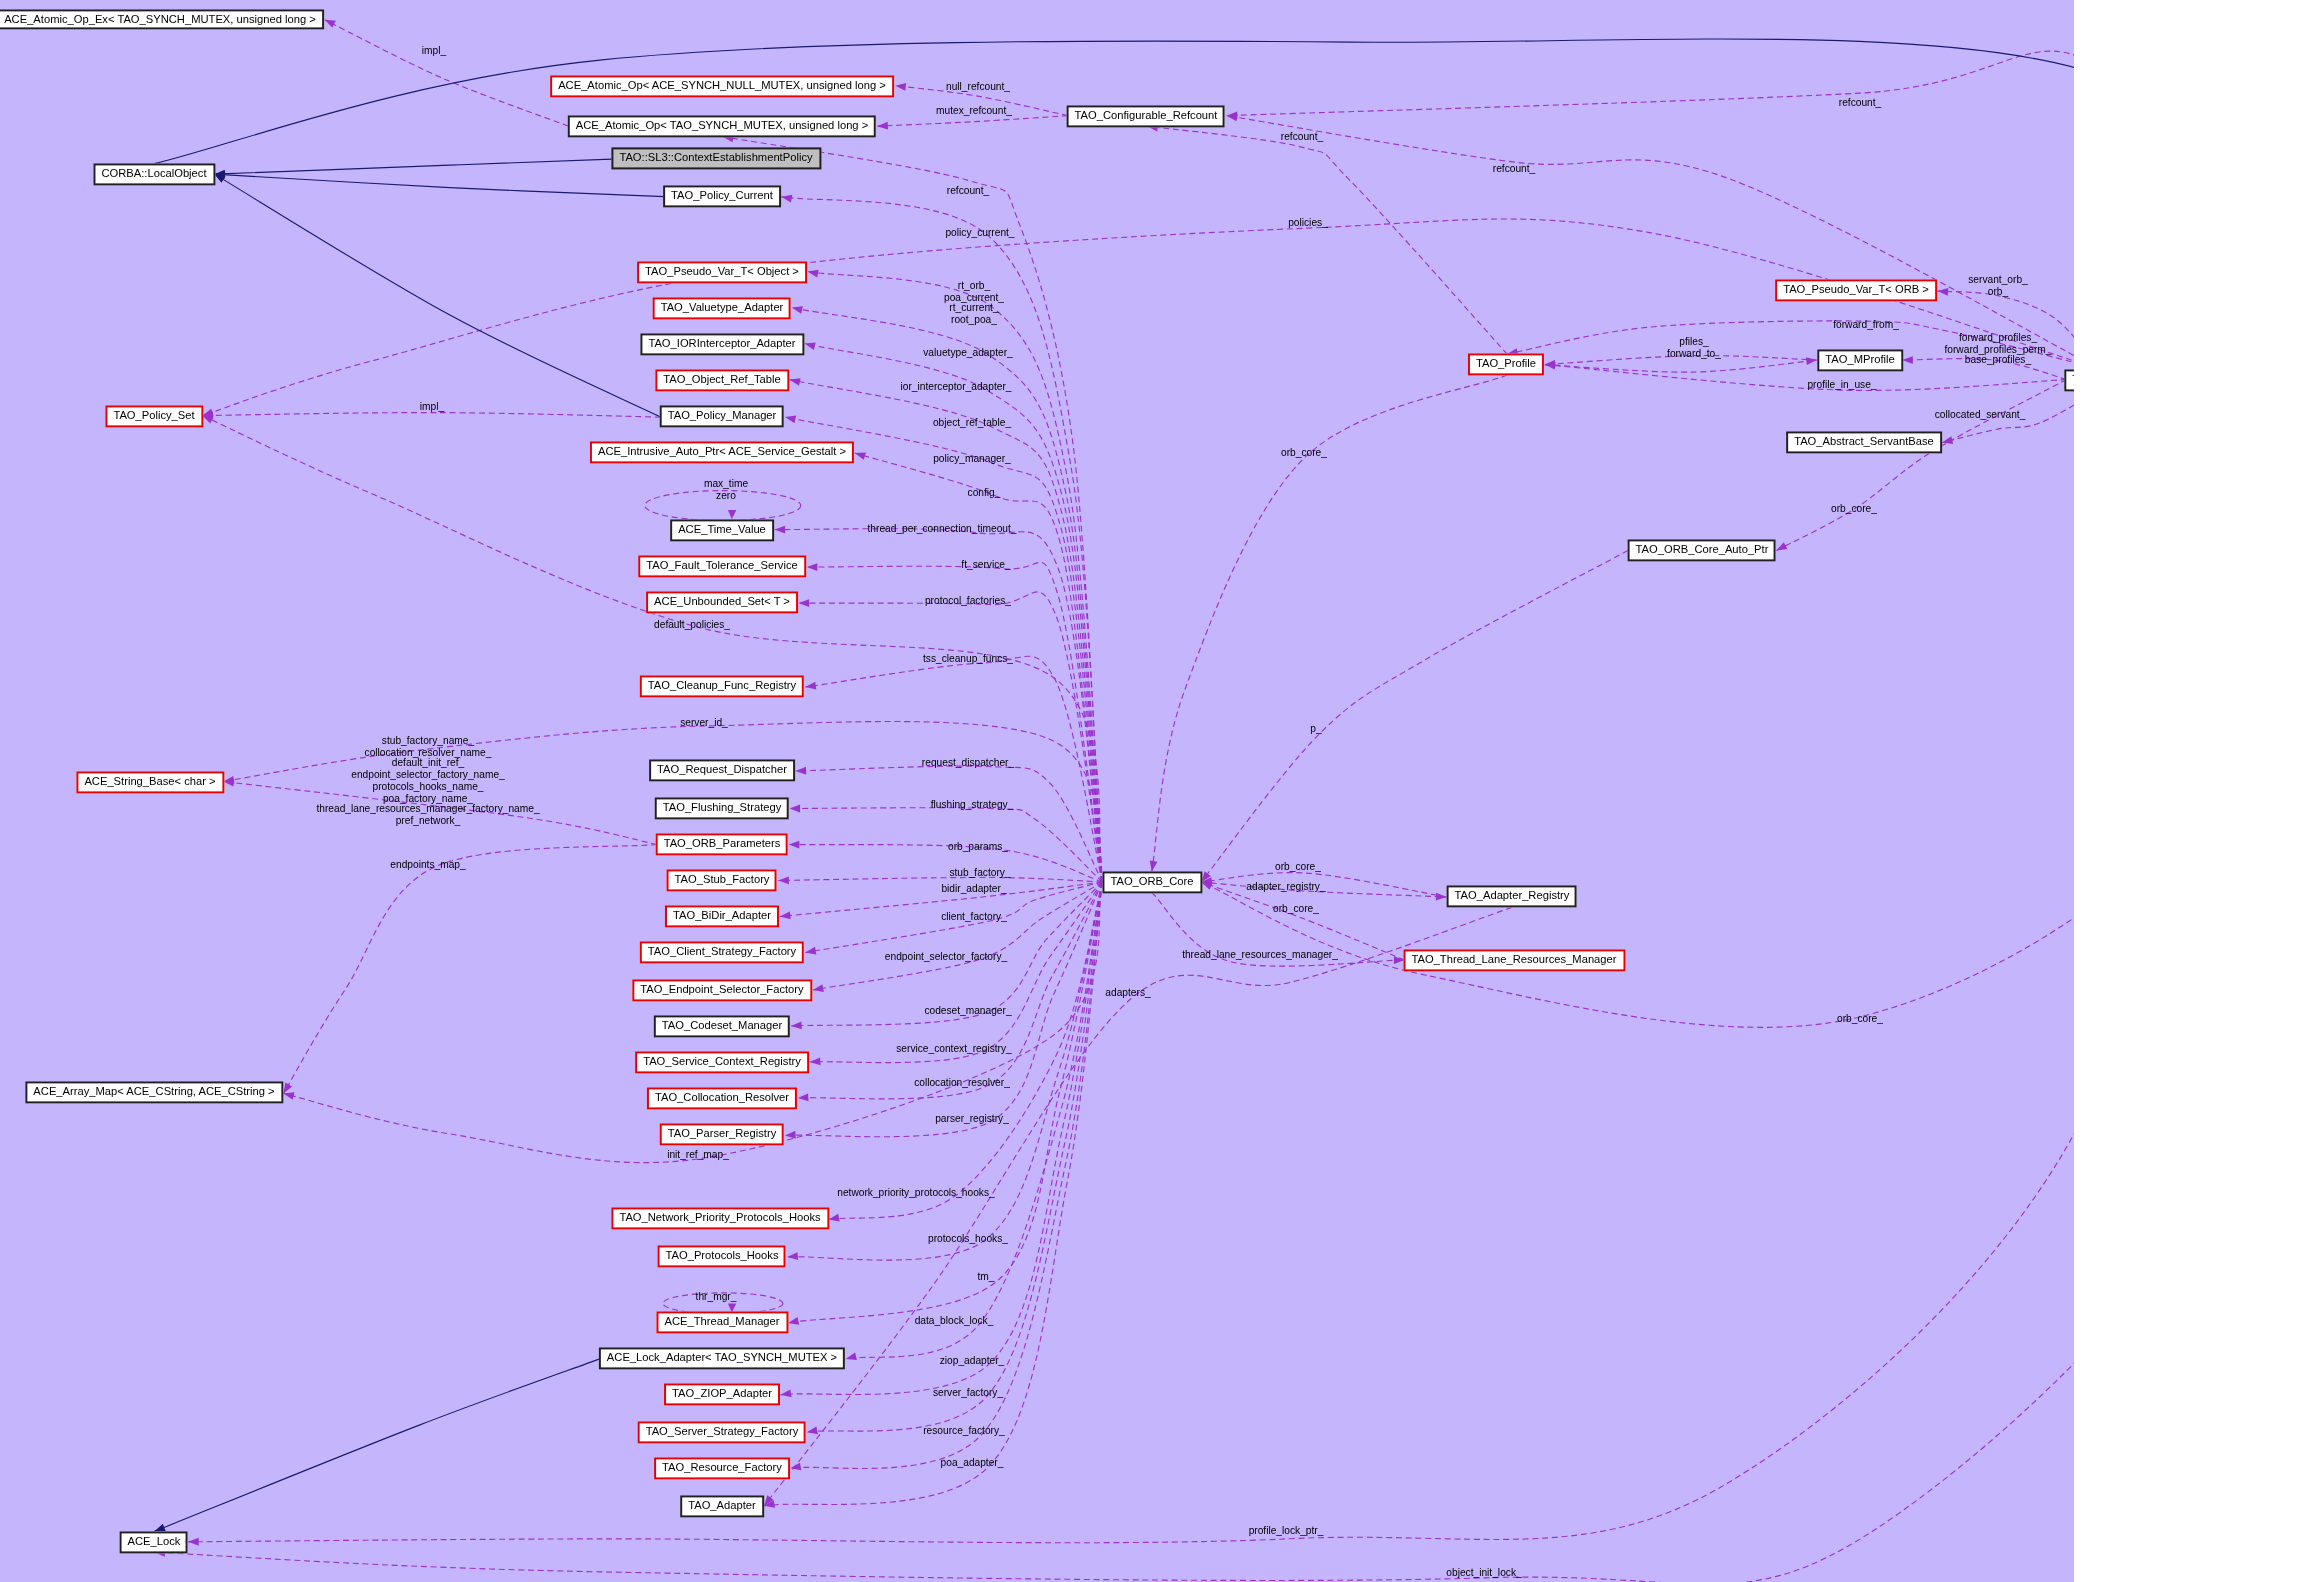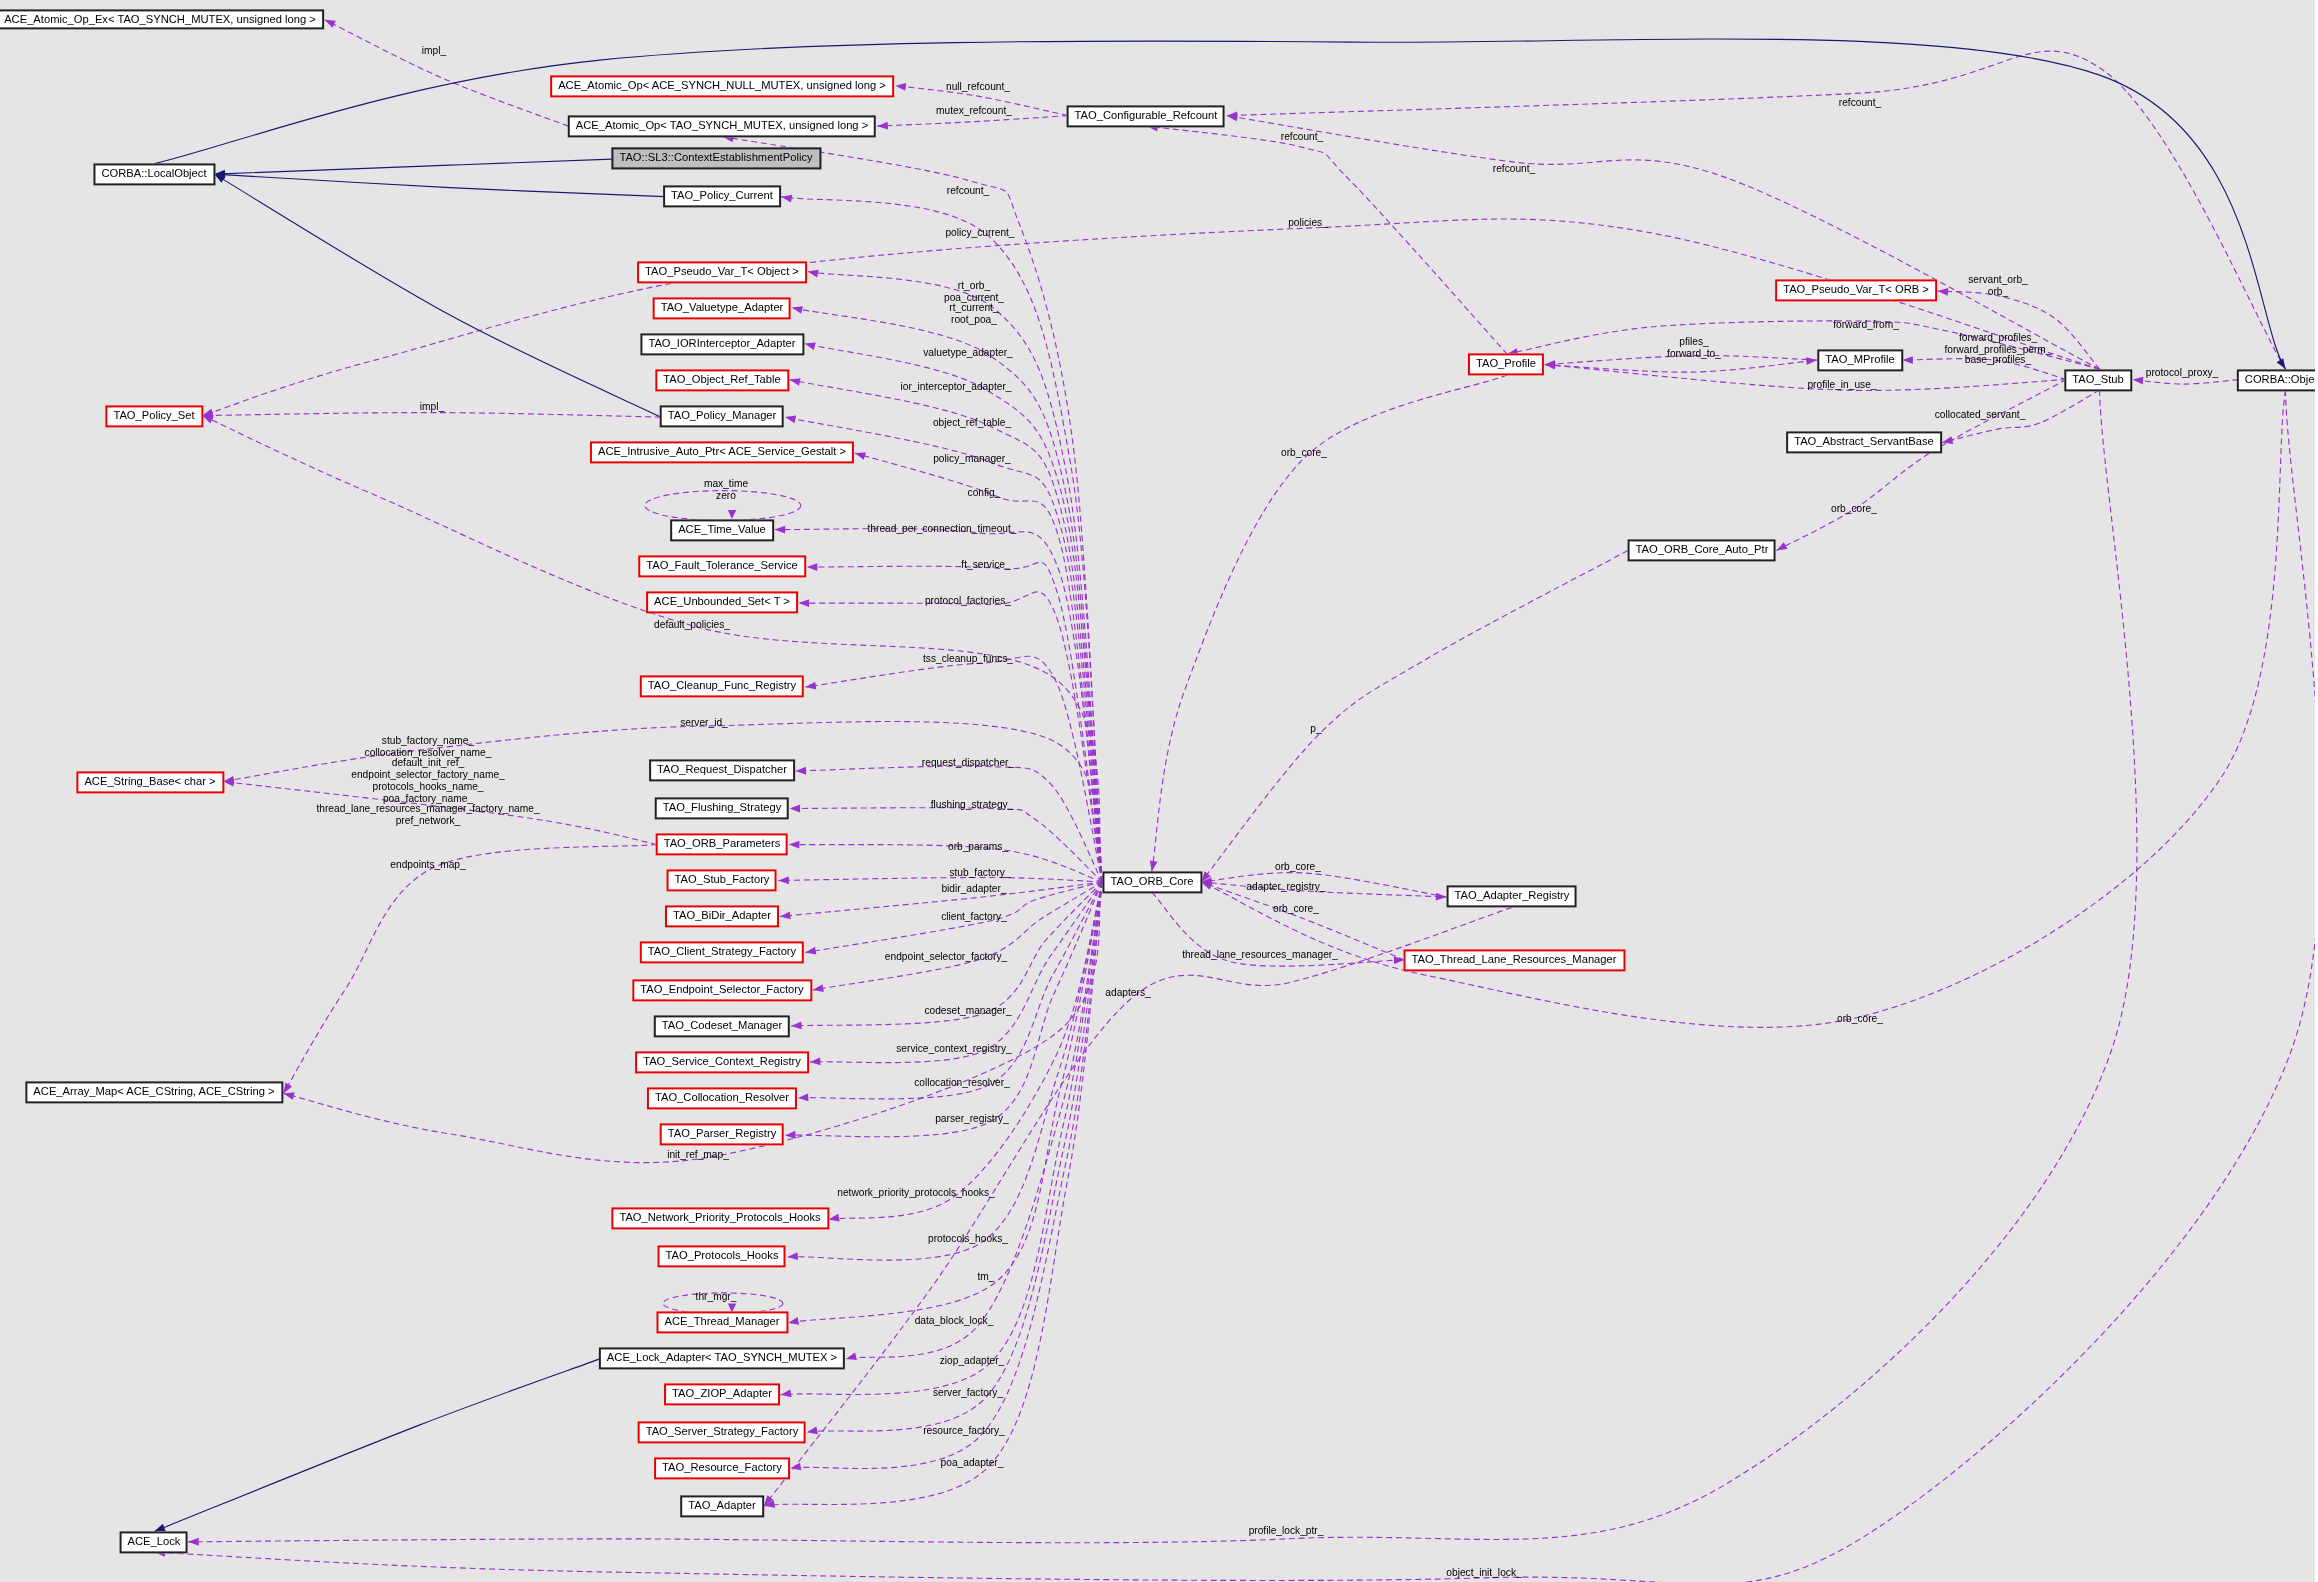--- a/index.html
+++ b/index.html
@@ -1,16 +1,16 @@
 <!DOCTYPE html>
 <html style="font-size:12px"><head>
 <meta charset="utf-8">
 <style>
   html,body{margin:0;padding:0;background:#ffffff;}
-  #viewport{width:2315px;height:1582px;overflow:hidden;background:#e5e5e5;position:relative;}
+  #viewport{width:2074px;height:1582px;overflow:hidden;background:#c4b5fd;position:relative;}
   #stage{width:1160px;height:792px;position:relative;transform:scale(2);transform-origin:0 0;
          font-family:"Liberation Sans", sans-serif;}
   #edges{position:absolute;left:0;top:0;pointer-events:none;}
   .node{position:absolute;transform:translate(-50%,-50%);border:0.7px solid #202020;background:#ffffff;
         font-size:5.6px;line-height:1.15;padding:1.1px 3px;white-space:nowrap;color:#000;z-index:2;}
   .elabel{position:absolute;transform:translate(-50%,-50%);font-size:5.1px;line-height:1.12;
           white-space:pre;text-align:center;color:#000;z-index:3;}
 </style>
 </head>
 <body>

